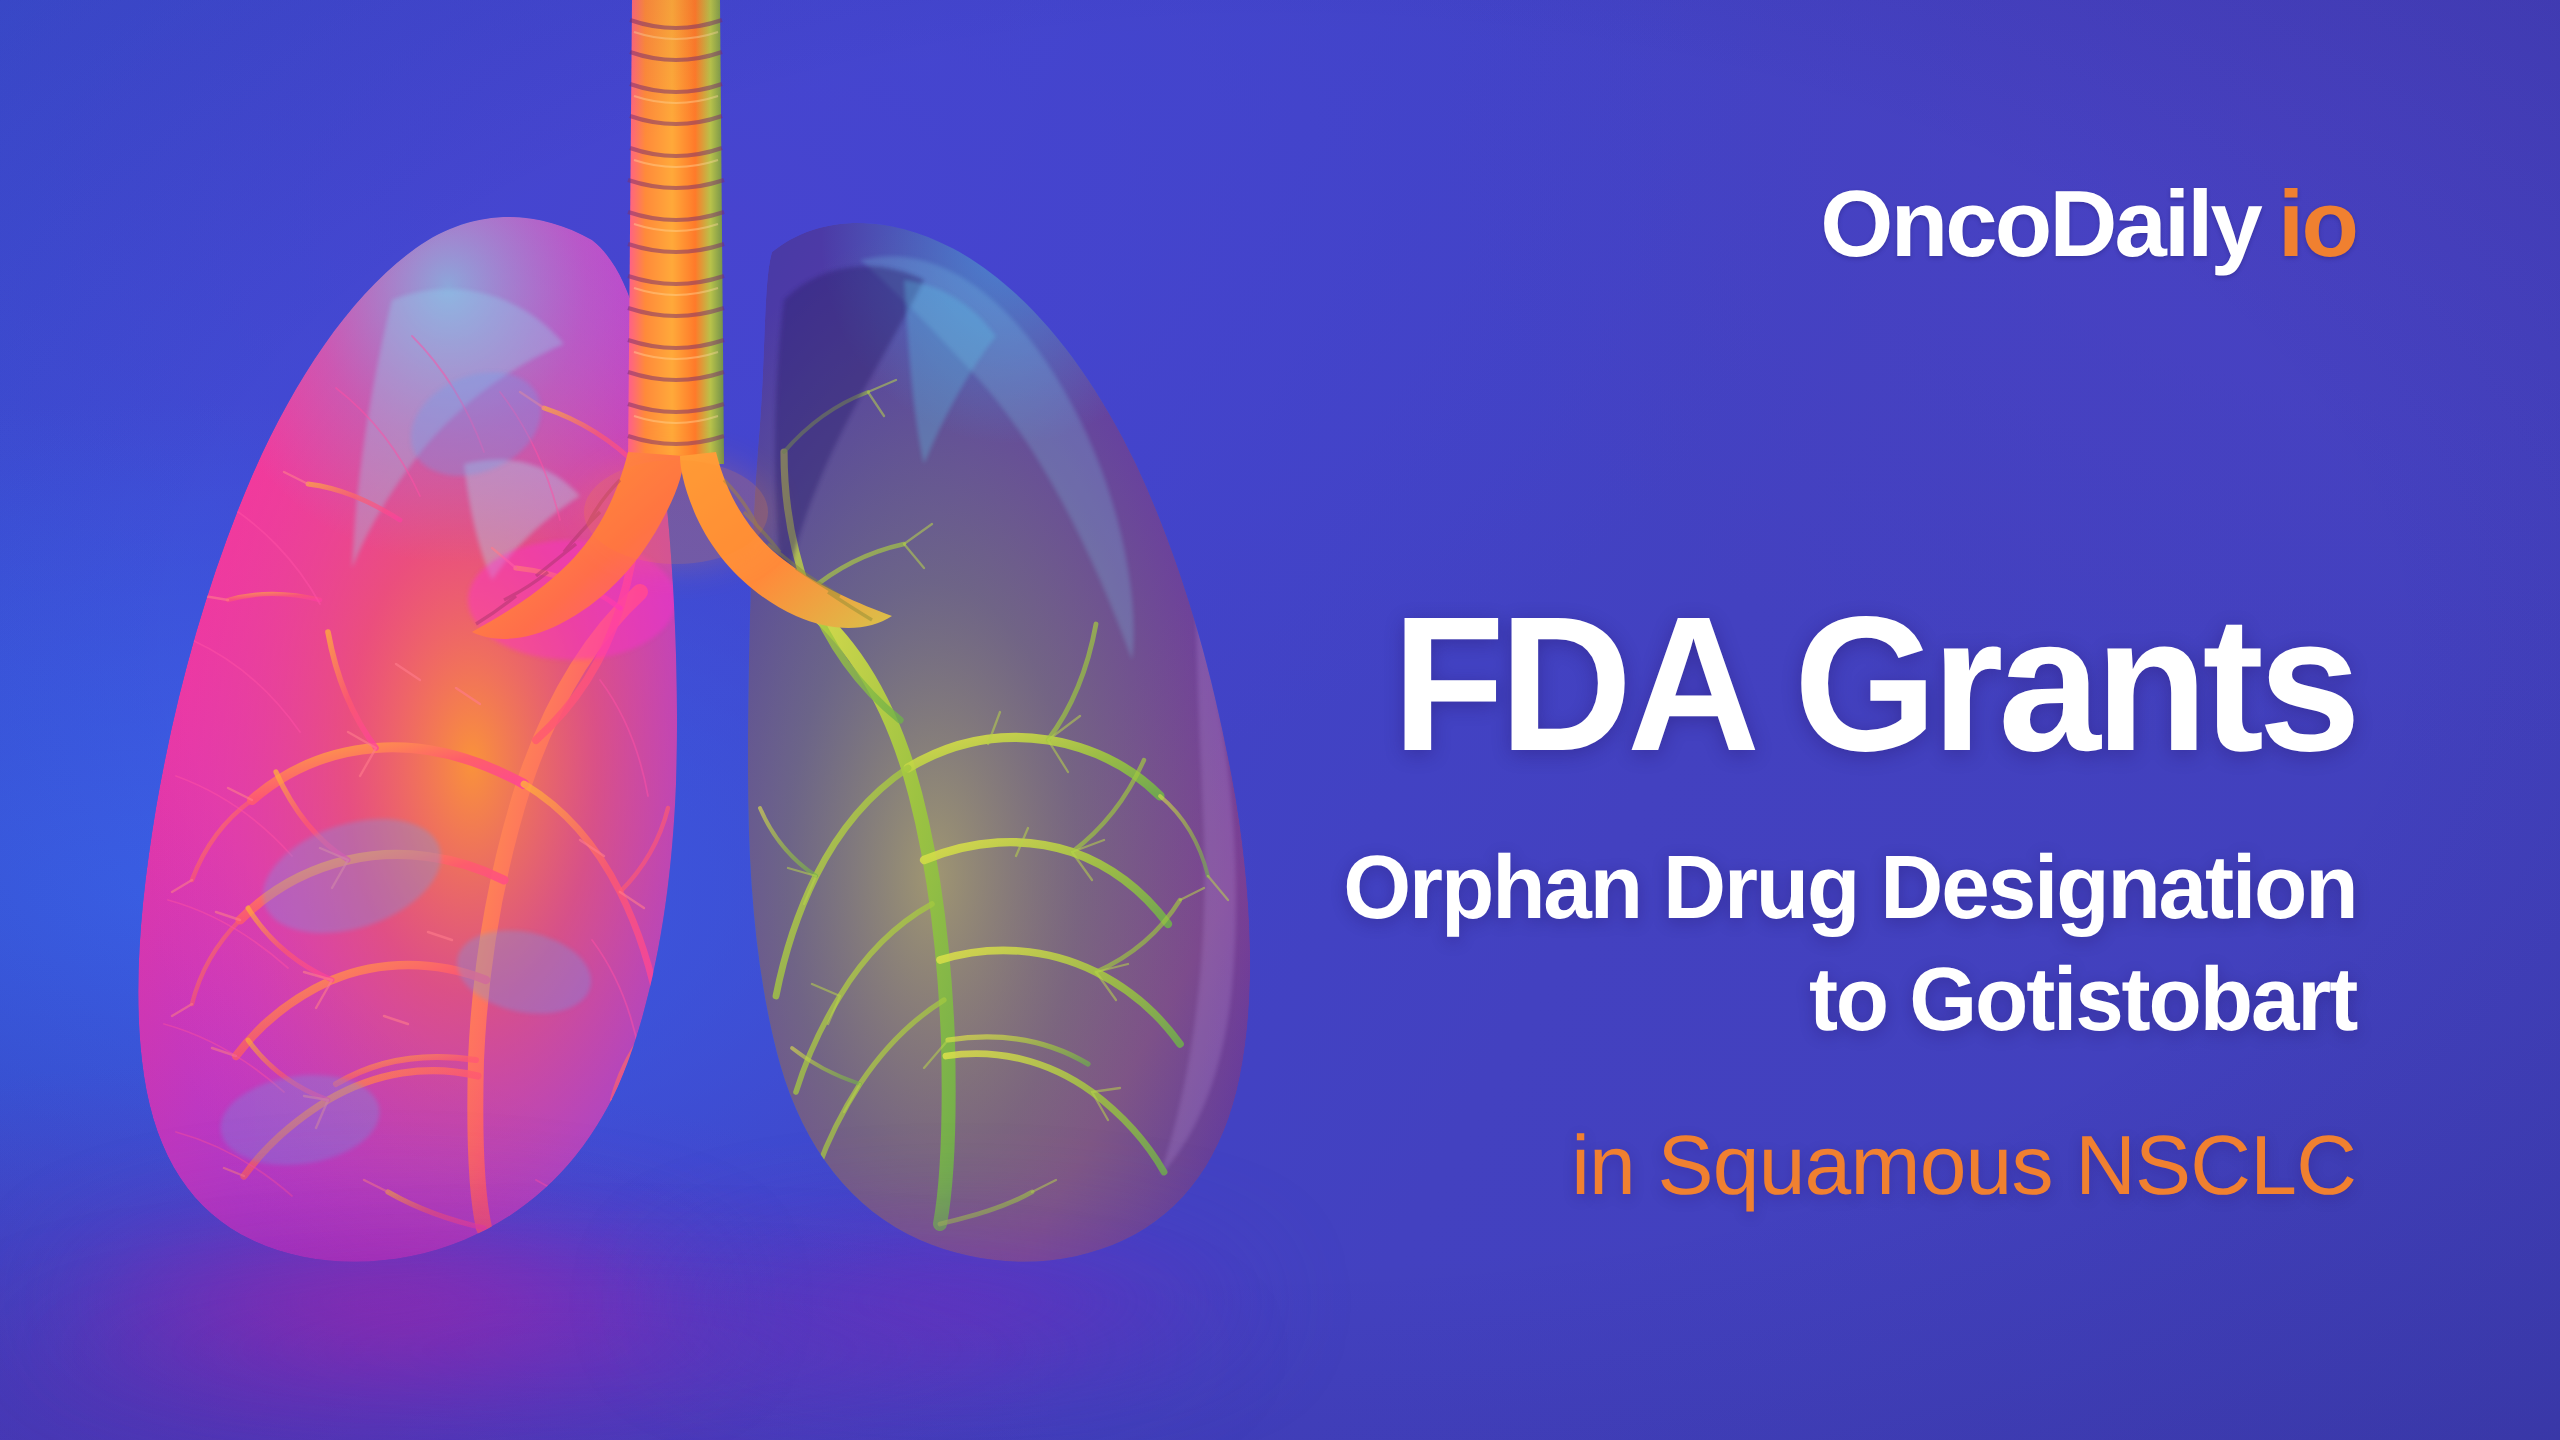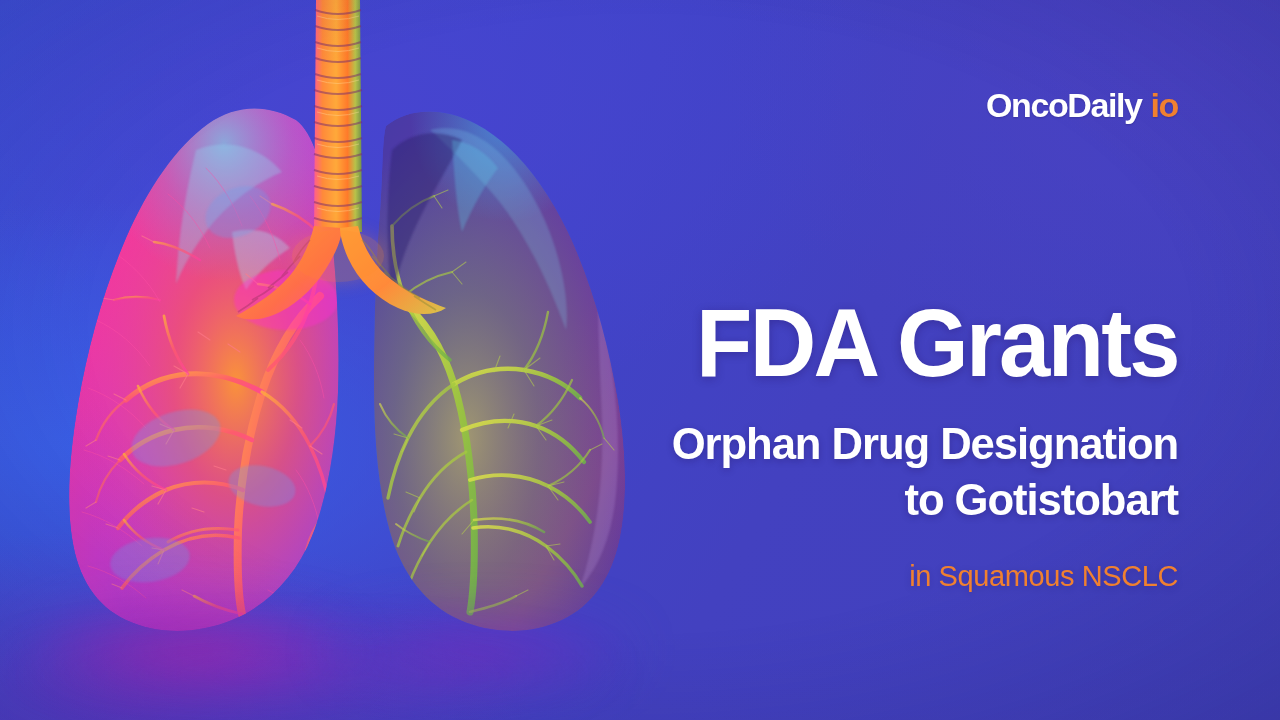--- a/index.html
+++ b/index.html
@@ -72,21 +72,21 @@
     left: 0px; top: 640px; width: 620px; height: 70px;
     background: radial-gradient(ellipse at 45% 50%, rgba(150,45,195,.35) 0%, rgba(92,60,210,0) 78%);
   }
 
   #logo {
     position: absolute;
     right: 102px;
     top: 88px;
     text-align: right;
     font-weight: 700;
-    font-size: 34px;
+    font-size: 47px;
     letter-spacing: -1.4px;
     line-height: 1;
     white-space: nowrap;
     z-index: 6;
     text-shadow: 0 1px 2px rgba(20,10,70,.25);
   }
   #logo .brand { color: #ffffff; }
   #logo .tld { color: #f08030; margin-left: 9px; }
 
   .headline {
@@ -118,21 +118,21 @@
     transform-origin: right center;
   }
   .subline.l1 { top: 421px; }
   .subline.l2 { top: 477px; }
 
   .tagline {
     position: absolute;
     right: 102px;
     top: 562px;
     font-weight: 400;
-    font-size: 29px;
+    font-size: 42px;
     line-height: 1;
     color: #f08030;
     letter-spacing: -0.4px;
     white-space: nowrap;
     text-shadow: 0 2px 7px rgba(30,10,80,.22);
   }
 </style>
 </head>
 <body>
 

